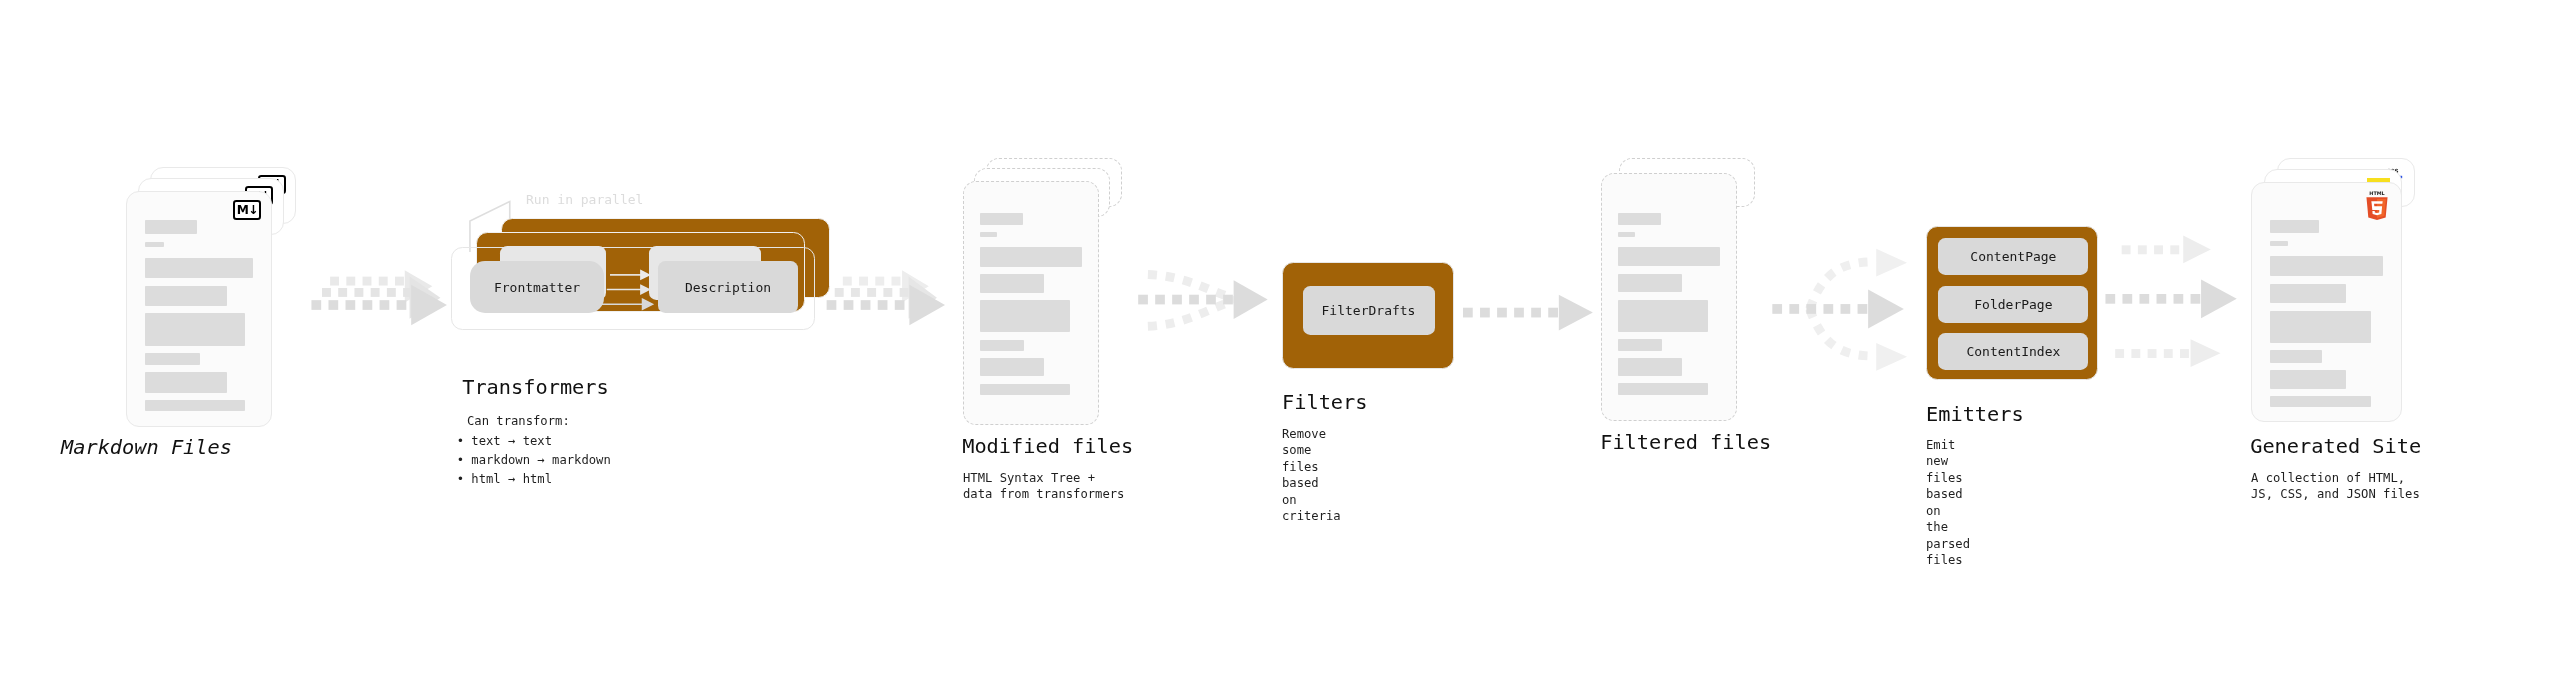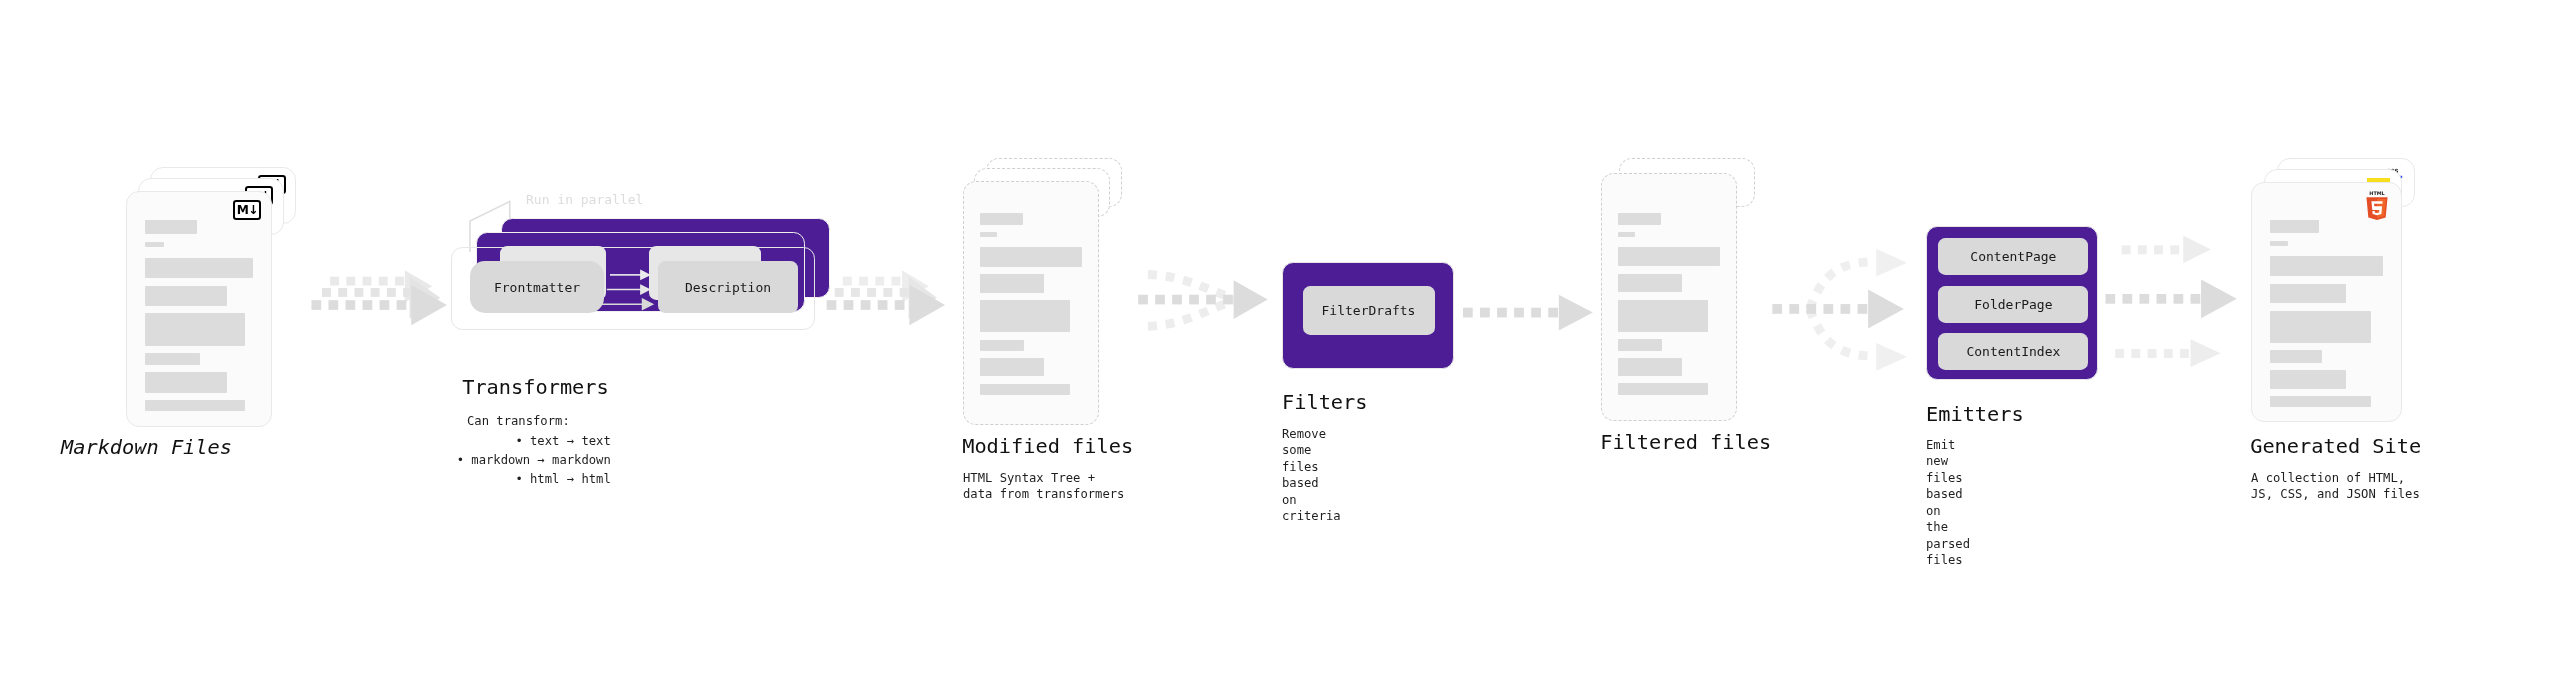--- a/index.html
+++ b/index.html
@@ -46,21 +46,21 @@
   }
   .badge-html5{position:absolute;width:26px;height:30px;}
   .badge-js{position:absolute;width:23px;height:23px;background:#f7df1e;}
   .badge-css{position:absolute;width:21px;height:18px;}
 
   
   .groupbox{
     position:absolute;
     border:1.6px solid #e6e6e6;
     border-radius:11.4px;
-    background:#4c1d95;
+    background:#a16207;
     box-sizing:border-box;
   }
   .chip{
     position:absolute;
     background:#d9d9d9;
     border-radius:7.3px;
     display:flex;align-items:center;justify-content:center;
     font-size:13px;color:#1a1a1a;
     white-space:nowrap;
     box-sizing:border-box;
@@ -213,21 +213,21 @@
           <polygon points="38,19 48,24 38,29"></polygon>
       </g>
       <g stroke="#d8d8d8" stroke-width="2" fill="#d8d8d8">
         <line x1="-10" y1="42" x2="40" y2="42"></line>
           <polygon points="40,36 52,42 40,48"></polygon>
       </g>
     </svg>
 
     <div class="title" style="left:-0.8px;top:180px;margin-left:12px;">Transformers</div>
     <div class="sub-head" style="left:0px;top:218px;">Can transform:</div>
-    <ul class="bullets" style="left:0px;top:237px;text-align:right;">
+    <ul class="bullets" style="left:0px;top:237px;">
       <li>text → text</li>
       <li>markdown → markdown</li>
       <li>html → html</li>
     </ul>
   </div>
 
   <svg class="arrow-svg" style="left:825px;top:275px;" width="146" height="73" viewBox="0 0 180 90">
     <g fill="#ededed">
       <rect x="22" y="2" width="11" height="11"></rect>
         <rect x="42" y="2" width="11" height="11"></rect>

